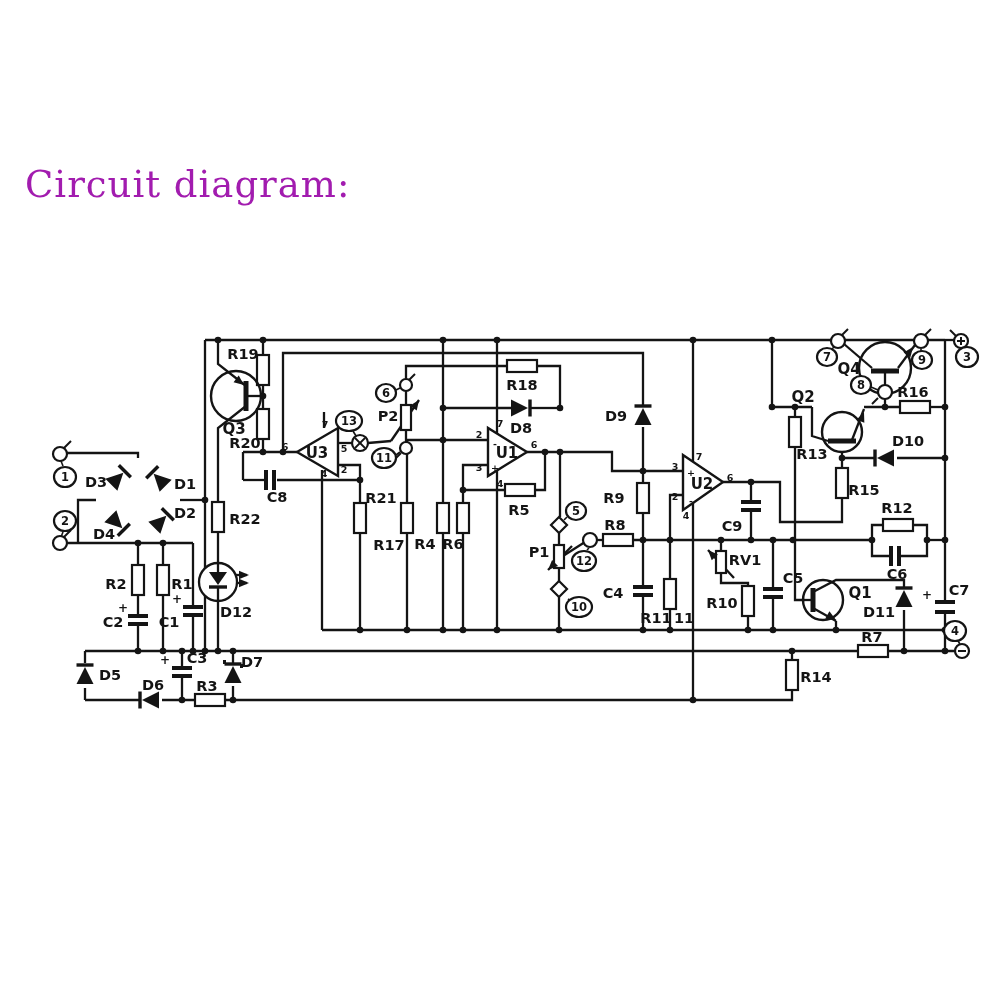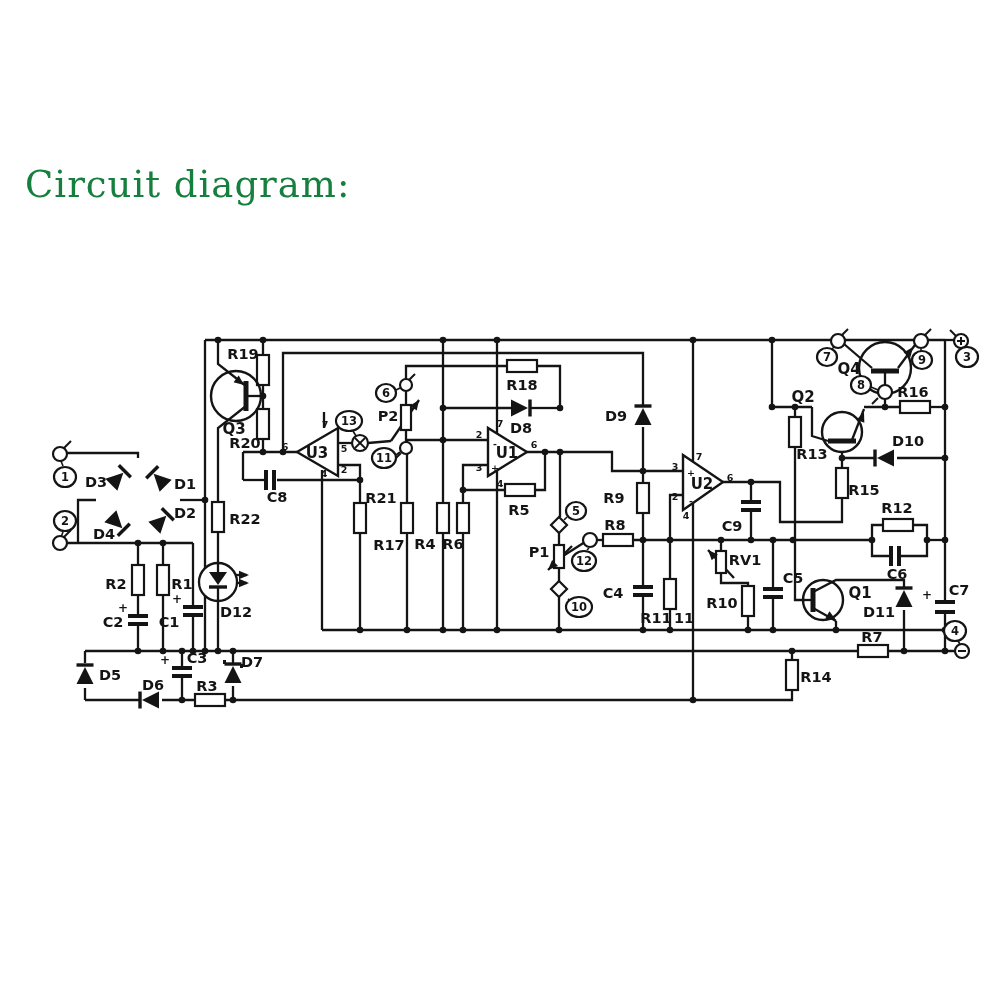--- a/index.html
+++ b/index.html
@@ -1,18 +1,18 @@
 <!DOCTYPE html>
 <html><head>
 <meta charset="utf-8">
 <style>
   html,body{margin:0;padding:0;background:#ffffff;}
   #page{position:relative;width:1000px;height:1000px;background:#fff;overflow:hidden;}
   #title{position:absolute;left:25px;top:163px;font-family:"DejaVu Serif",serif;
-         font-size:37px;color:#15803d;letter-spacing:1px;}
+         font-size:37px;color:#a21caf;letter-spacing:1px;}
   #cir{position:absolute;left:0;top:0;}
   text{font-family:"DejaVu Sans",sans-serif;font-weight:bold;fill:#141414;}
 </style>
 </head>
 <body>
 
 <div id="page">
   <div id="title">Circuit diagram:</div>
   <div id="cir"><svg width="1000" height="1000" viewBox="0 0 1000 1000">
         <g>

